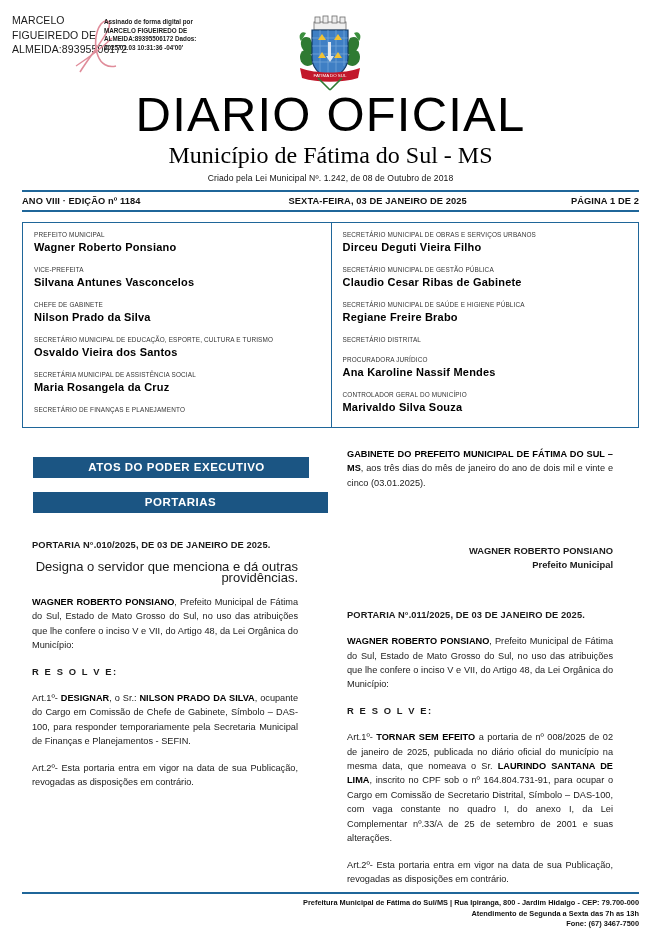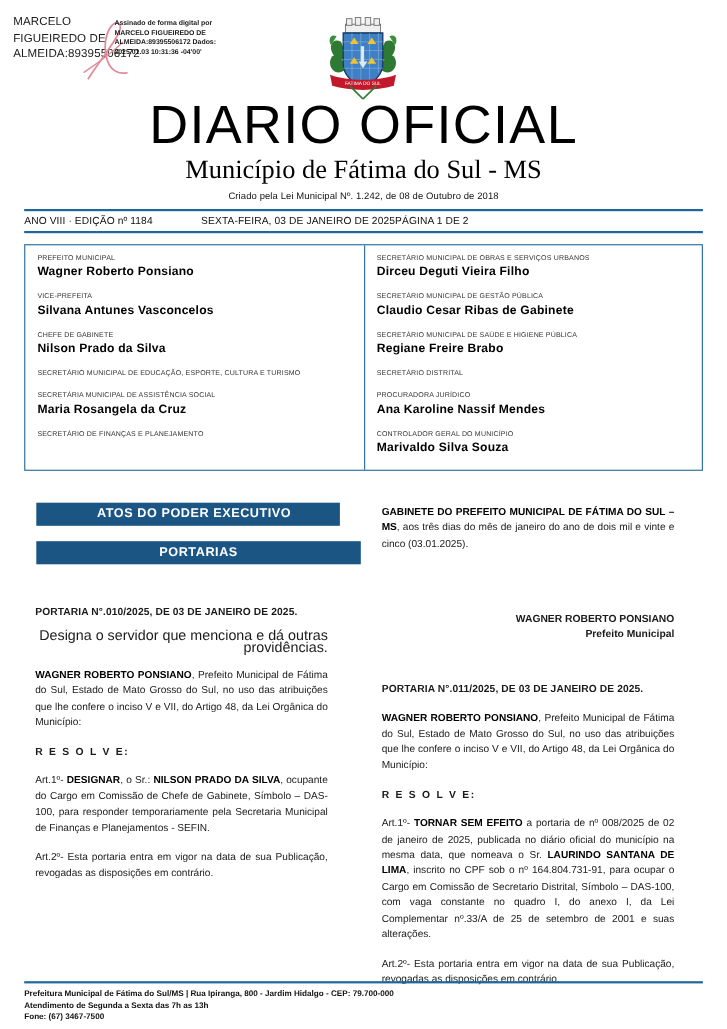--- a/index.html
+++ b/index.html
@@ -106,22 +106,23 @@
   .edition-bar {
     position: absolute;
     left: 22px;
     top: 190px;
     width: 617px;
     border-top: 2.2px solid #1f6699;
     border-bottom: 2.2px solid #1f6699;
     height: 18px;
     display: flex;
     align-items: center;
+    justify-content: space-between;
     font-size: 9.3px;
-    font-weight: normal;
+    font-weight: bold;
     letter-spacing: 0.1px;
     color: #111;
   }
   .edition-bar .mid { margin-left: 44px; }
 
   
   .officials {
     position: absolute;
     left: 22px;
     top: 222px;
@@ -175,21 +176,21 @@
   #banner-portarias {
     position: absolute;
     left: 33px;
     top: 492px;
     width: 295px;
   }
 
   
   .col {
     position: absolute;
-    top: 458px;
+    top: 447px;
     width: 266px;
     font-size: 9.2px;
     line-height: 14.4px;
     text-align: justify;
     color: #1a1a1a;
   }
   #col-left  { left: 32px; padding-top: 92px; }
   #col-right { left: 347px; }
 
   .blk { margin-bottom: 12px; }
@@ -221,21 +222,21 @@
   b, strong { font-weight: bold; color: #000; }
 
   
   .footer {
     position: absolute;
     left: 22px;
     top: 892px;
     width: 617px;
     border-top: 2.2px solid #1f6699;
     padding-top: 4px;
-    text-align: left;
+    text-align: right;
     font-size: 7.4px;
     line-height: 10.6px;
     font-weight: bold;
     color: #111;
   }
 </style>
 </head>
 <body>
 
 <div class="page">
@@ -306,20 +307,21 @@
       <div class="off-entry">
         <div class="off-role">VICE-PREFEITA</div>
         <div class="off-name">Silvana Antunes Vasconcelos</div>
       </div>
       <div class="off-entry">
         <div class="off-role">CHEFE DE GABINETE</div>
         <div class="off-name">Nilson Prado da Silva</div>
       </div>
       <div class="off-entry">
         <div class="off-role">SECRETÁRIO MUNICIPAL DE EDUCAÇÃO, ESPORTE, CULTURA E TURISMO</div>
+        <div class="off-name">Osvaldo Vieira dos Santos</div>
       </div>
       <div class="off-entry">
         <div class="off-role">SECRETÁRIA MUNICIPAL DE ASSISTÊNCIA SOCIAL</div>
         <div class="off-name">Maria Rosangela da Cruz</div>
       </div>
       <div class="off-entry">
         <div class="off-role">SECRETÁRIO DE FINANÇAS E PLANEJAMENTO</div>
         <div class="off-name"></div>
       </div>
     </div>

